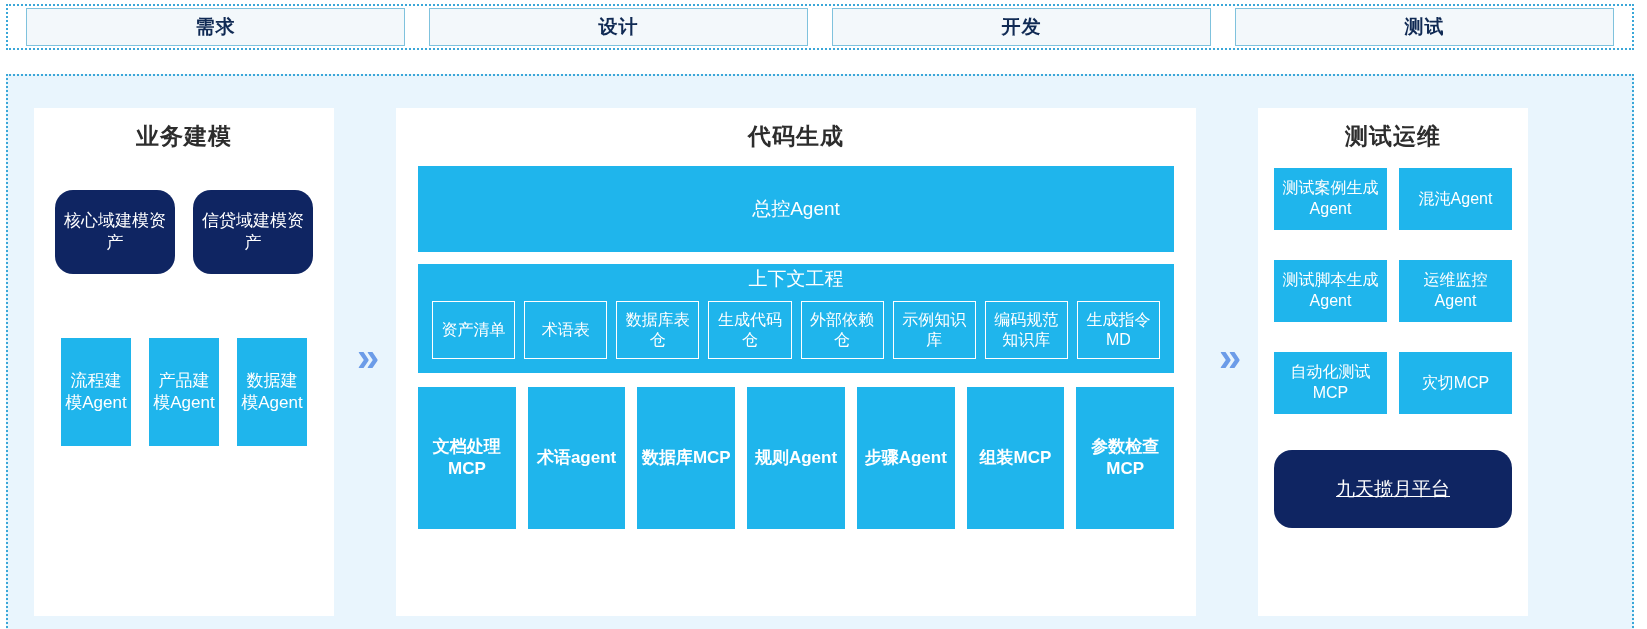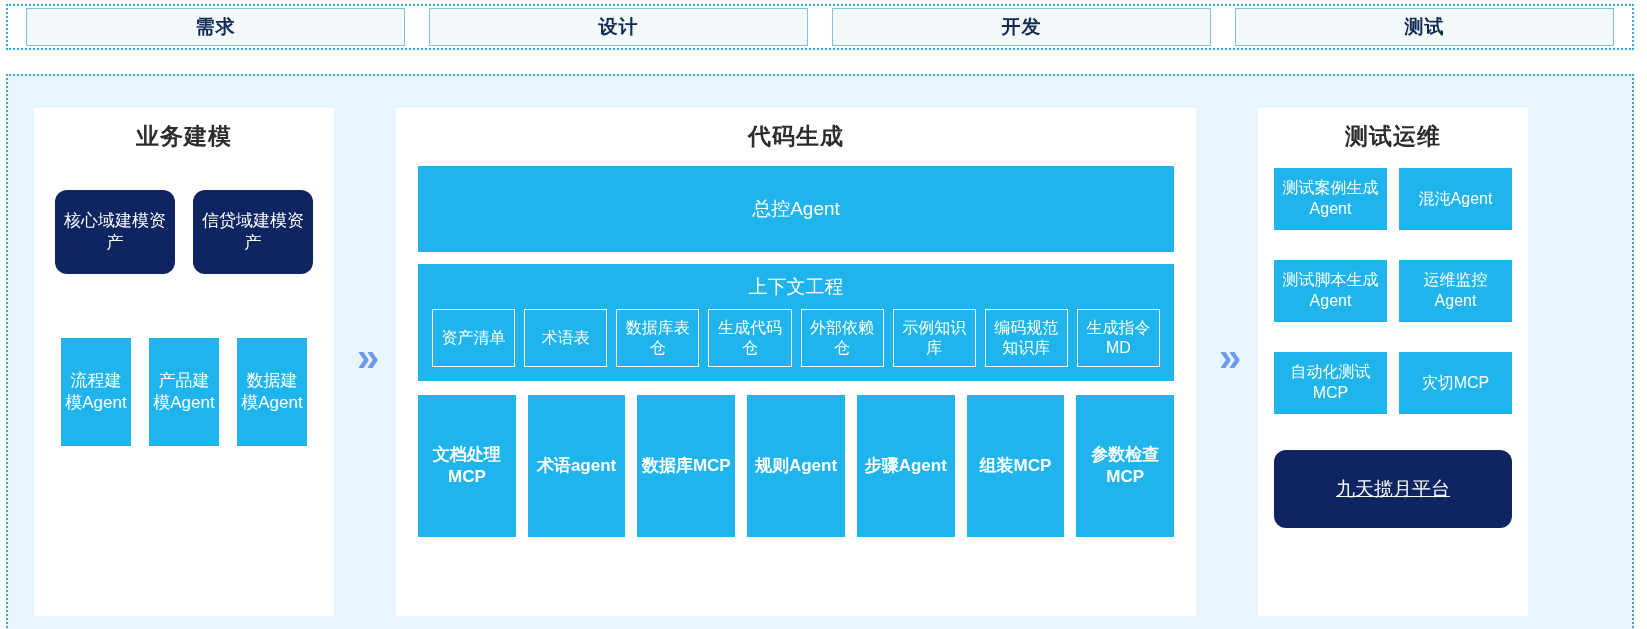--- a/index.html
+++ b/index.html
@@ -100,21 +100,21 @@
     font-weight: bold;
     line-height: 1;
     letter-spacing: -6px;
     user-select: none;
   }
 
   
   .navy-box {
     background: #0f2562;
     color: #ffffff;
-    border-radius: 12px;
+    border-radius: 18px;
     display: flex;
     align-items: center;
     justify-content: center;
     text-align: center;
     font-size: 17px;
     line-height: 1.28;
     box-sizing: border-box;
     padding: 4px 6px;
   }
   .cyan-box {
@@ -154,21 +154,21 @@
     margin-top: 14px;
   }
   .master-agent {
     width: 100%;
     height: 86px;
     font-size: 19px;
   }
   .context-block {
     background: #1fb5ec;
     margin-top: 12px;
-    padding: 10px 14px 14px 14px;
+    padding: 2px 14px 14px 14px;
     box-sizing: border-box;
   }
   .context-title {
     text-align: center;
     color: #ffffff;
     font-size: 19px;
     margin-bottom: 9px;
   }
   .context-items {
     display: flex;

